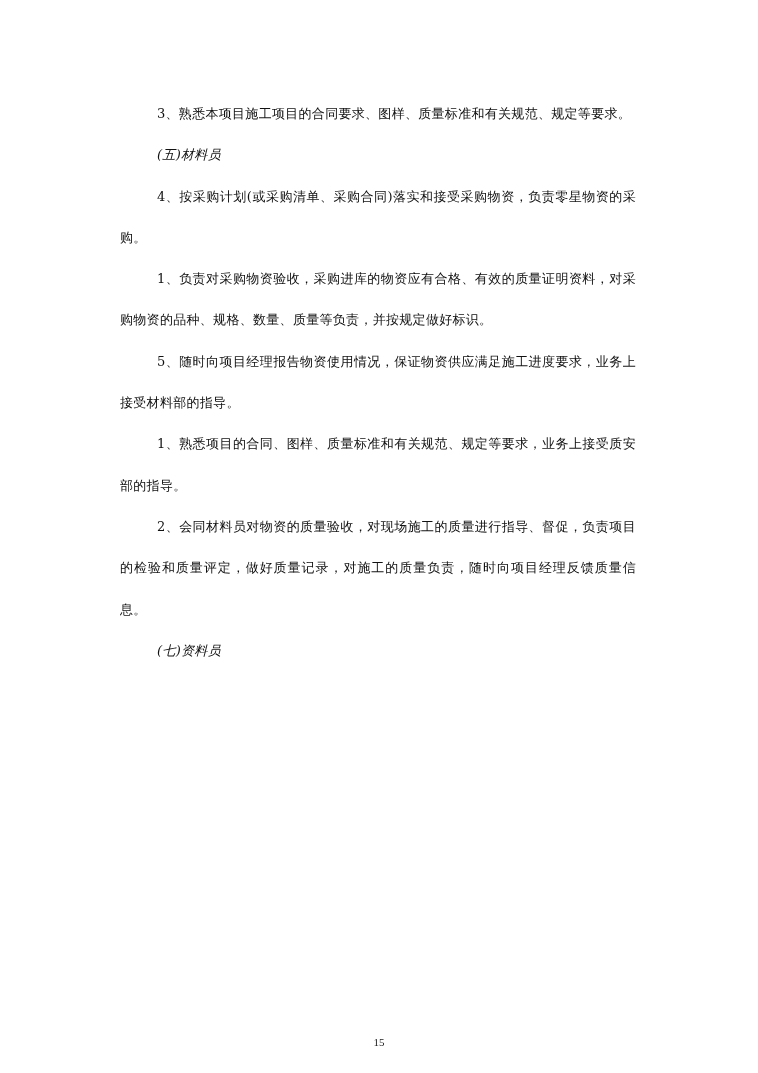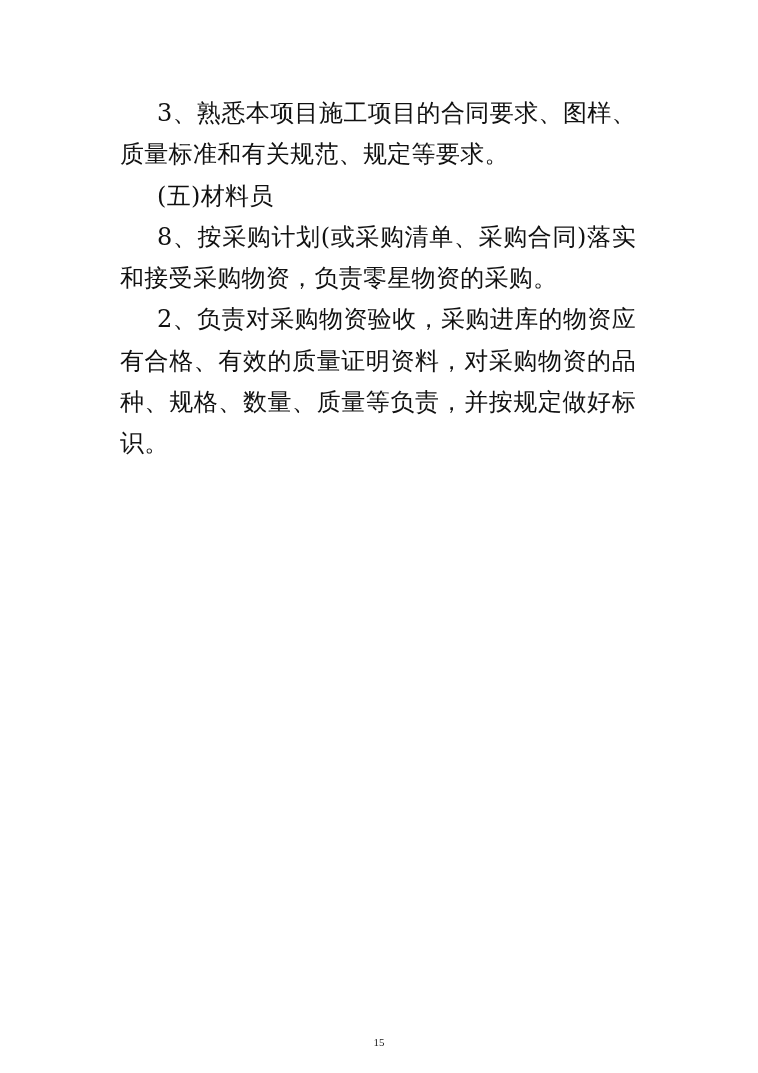--- a/index.html
+++ b/index.html
@@ -3,35 +3,39 @@
 <meta charset="utf-8">
 <style>
   html, body { margin: 0; padding: 0; background: #ffffff; }
   body { width: 758px; height: 1073px; position: relative; overflow: hidden; }
   .page {
     position: absolute; left: 0; top: 0; width: 758px; height: 1073px; background: #fff;
   }
   .content {
     position: absolute; left: 120px; top: 93px; width: 516px;
     font-family: "DejaVu Serif", "Liberation Serif", serif;
-    font-size: 24px; color: #111;
+    font-size: 13px; color: #111;
     line-height: 41.3px;
     letter-spacing: 0.3px;
   }
   .para { margin: 0; text-indent: 37px; text-align: justify; text-align-last: left; }
-  .heading { margin: 0; text-indent: 37px; }
+  .heading { margin: 0; text-indent: 37px; font-style: italic; }
   .page-number {
     position: absolute; left: 0; width: 758px; top: 1036px; text-align: center;
     font-family: Liberation Serif, serif; font-size: 11px; color: #222;
   }
 </style>
 </head>
 <body>
 
 <div class="page">
   <div class="content">
     <p class="para">3、熟悉本项目施工项目的合同要求、图样、质量标准和有关规范、规定等要求。</p>
     <p class="heading">(五)材料员</p>
-    <p class="para">8、按采购计划(或采购清单、采购合同)落实和接受采购物资，负责零星物资的采购。</p>
-    <p class="para">2、负责对采购物资验收，采购进库的物资应有合格、有效的质量证明资料，对采购物资的品种、规格、数量、质量等负责，并按规定做好标识。</p>
+    <p class="para">4、按采购计划(或采购清单、采购合同)落实和接受采购物资，负责零星物资的采购。</p>
+    <p class="para">1、负责对采购物资验收，采购进库的物资应有合格、有效的质量证明资料，对采购物资的品种、规格、数量、质量等负责，并按规定做好标识。</p>
+    <p class="para">5、随时向项目经理报告物资使用情况，保证物资供应满足施工进度要求，业务上接受材料部的指导。</p>
+    <p class="para">1、熟悉项目的合同、图样、质量标准和有关规范、规定等要求，业务上接受质安部的指导。</p>
+    <p class="para">2、会同材料员对物资的质量验收，对现场施工的质量进行指导、督促，负责项目的检验和质量评定，做好质量记录，对施工的质量负责，随时向项目经理反馈质量信息。</p>
+    <p class="heading">(七)资料员</p>
   </div>
   <div class="page-number">15</div>
 </div>
 
 </body></html>

